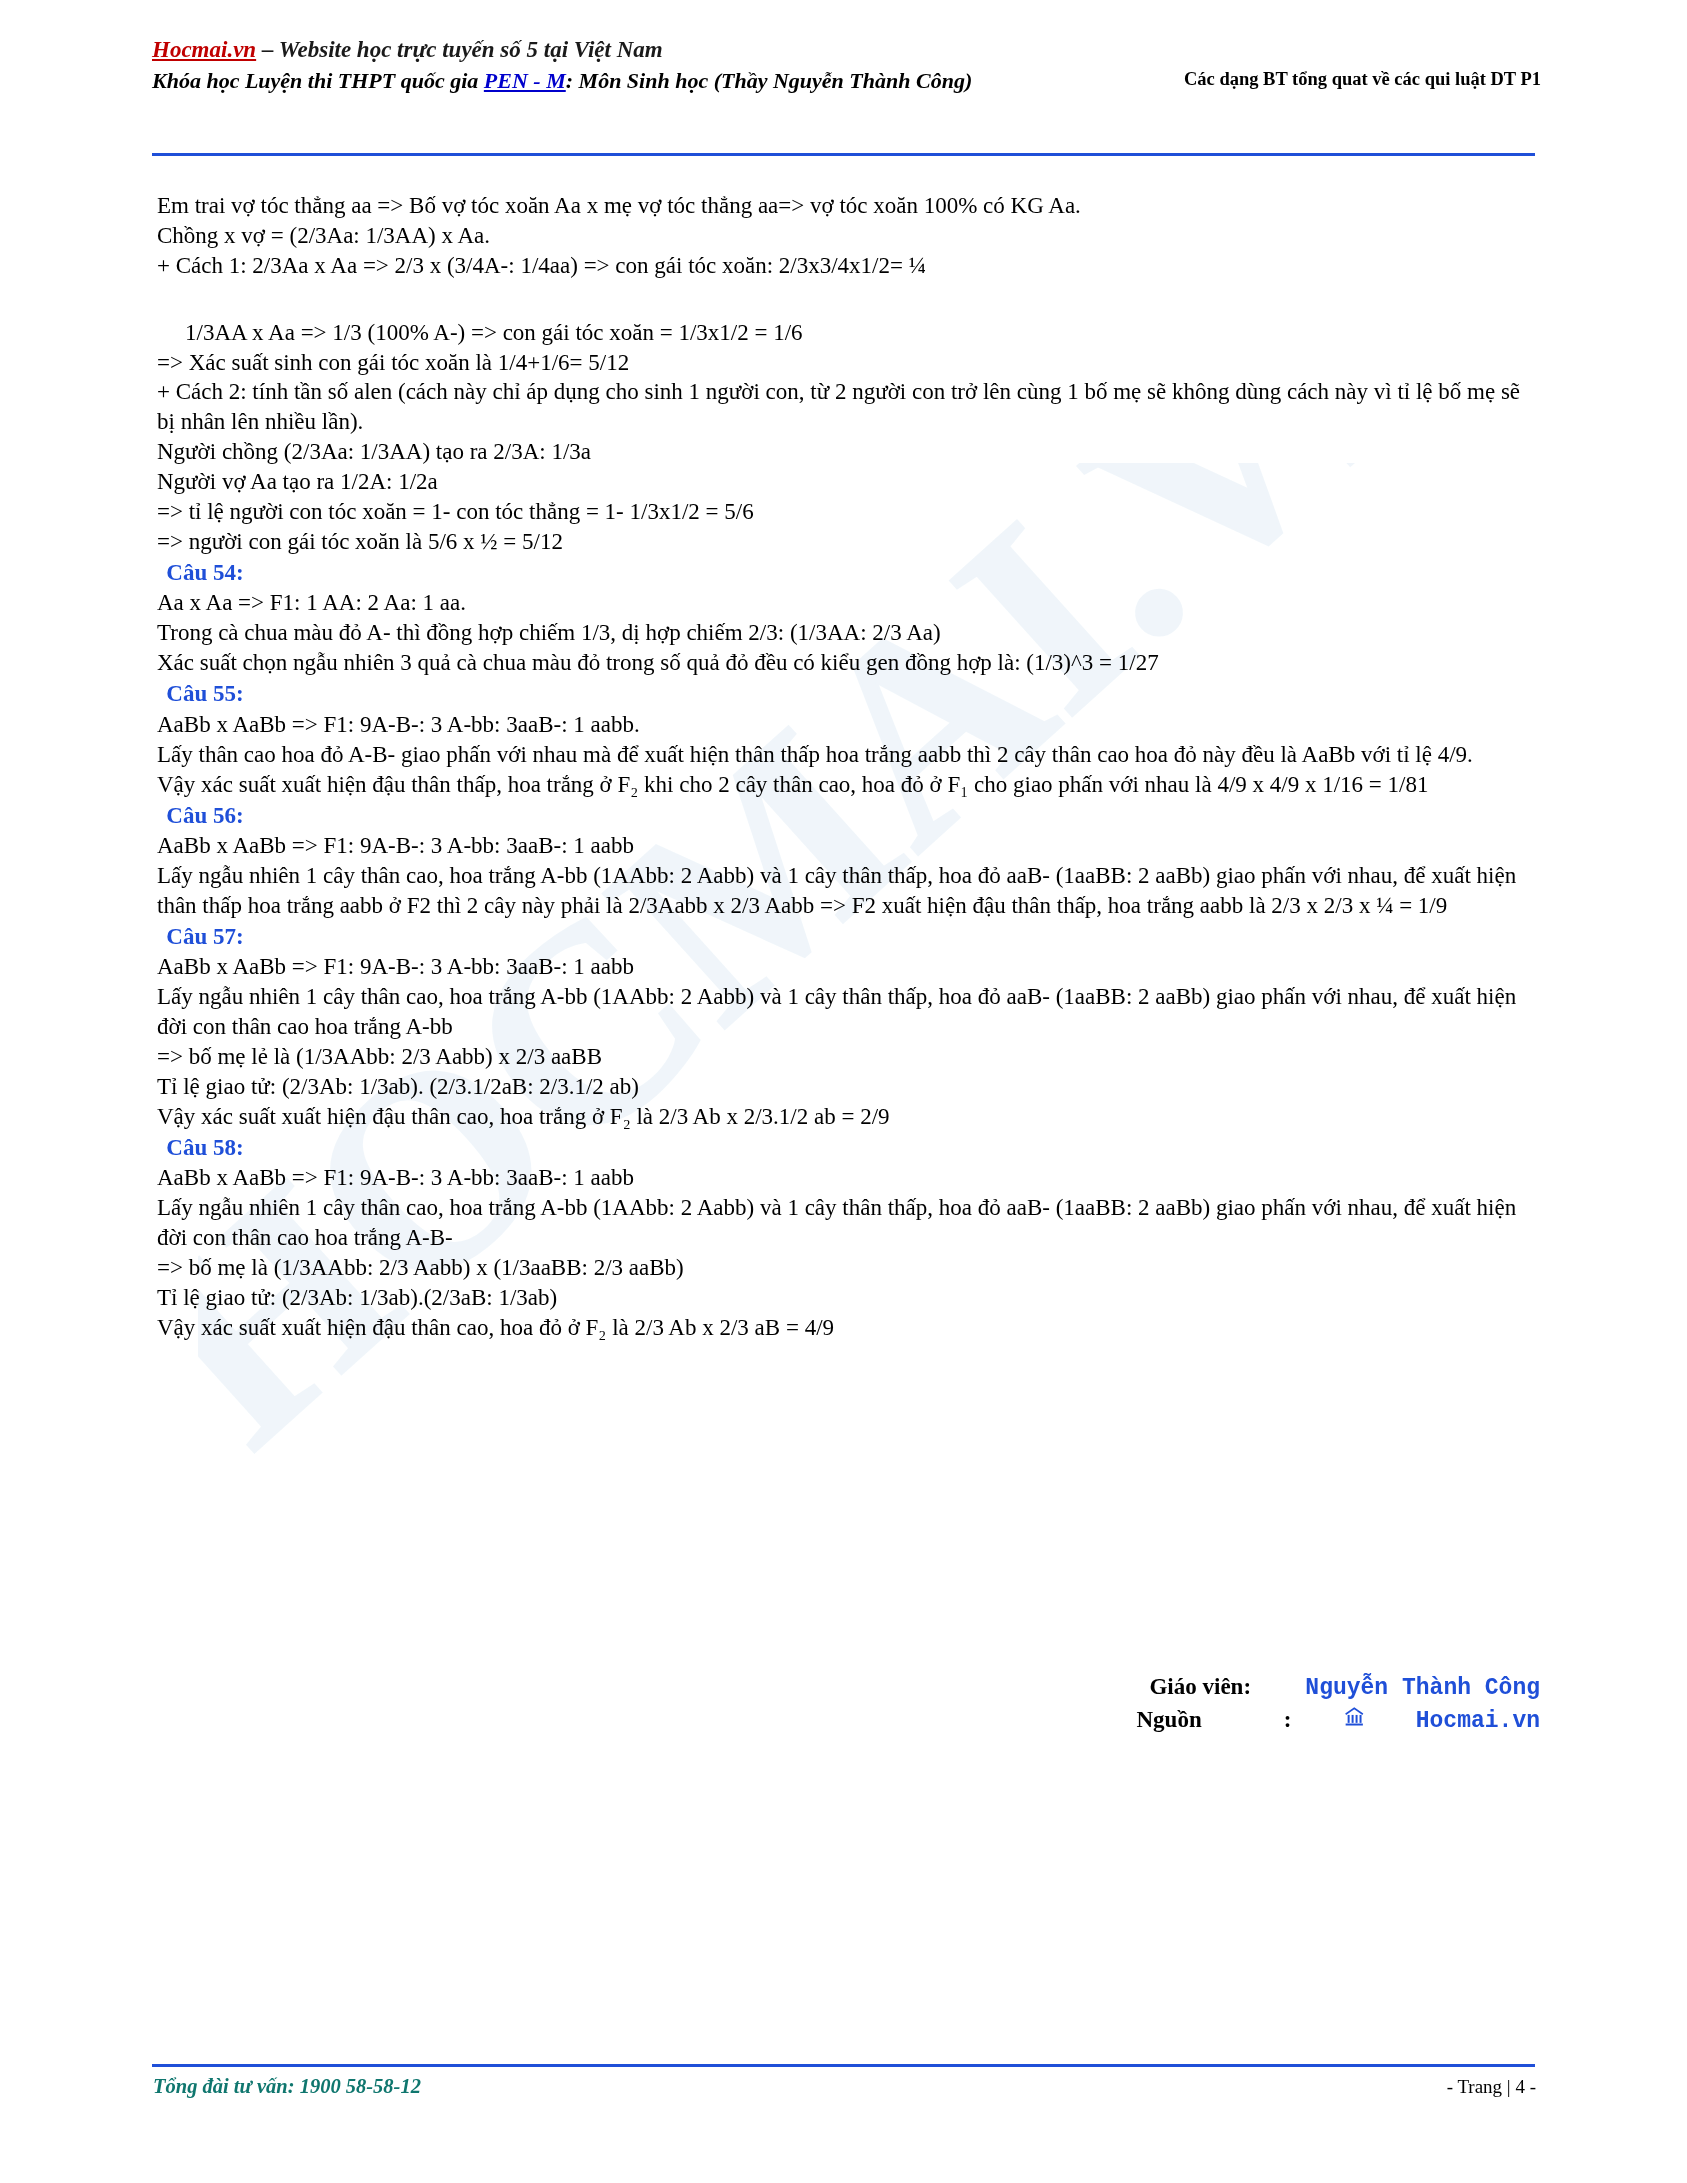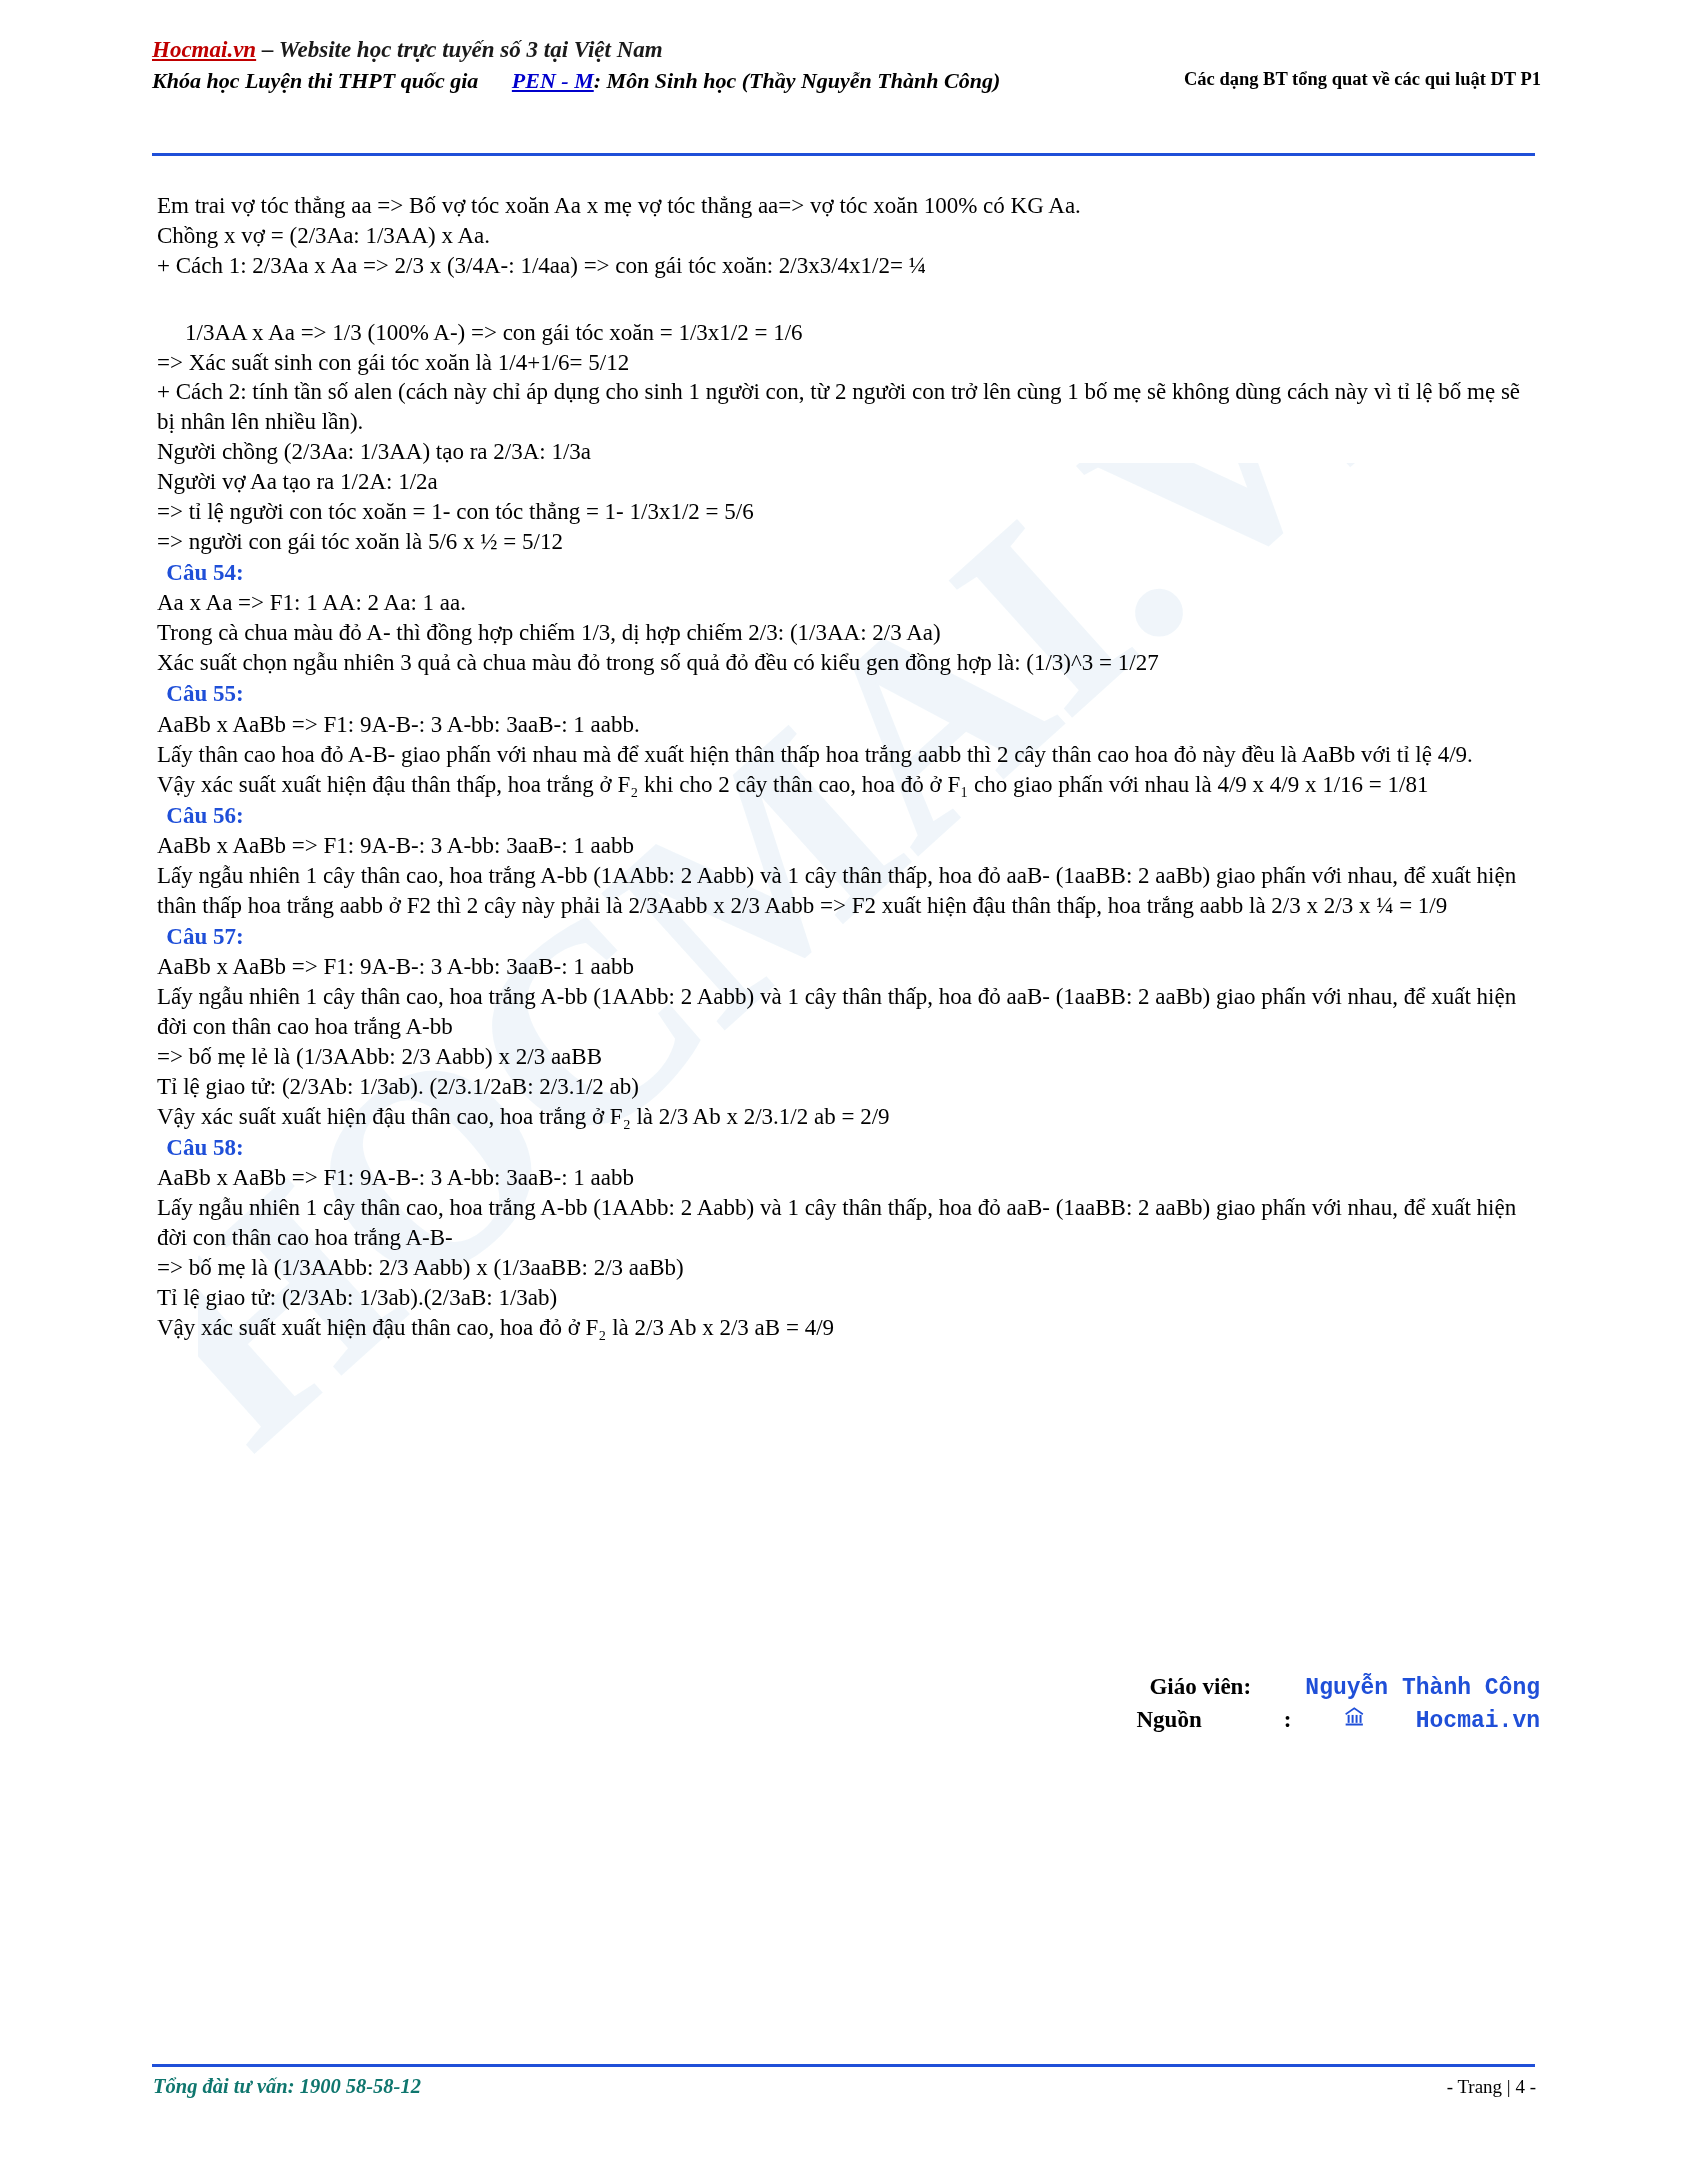--- a/index.html
+++ b/index.html
@@ -65,21 +65,20 @@
     font-size: 22px;
     font-style: italic;
     font-weight: bold;
     color: #000000;
     line-height: 1.3;
     max-width: 953px;
   }
   .header-left .penm {
     color: #0000cc;
     text-decoration: underline;
-    margin-left: 28px;
   }
   .header-right {
     font-size: 18.5px;
     font-weight: bold;
     color: #000000;
     text-align: right;
     line-height: 1.3;
     width: 397px;
   }
   .header-rule {
@@ -193,21 +192,21 @@
 <div class="page">
 
   <div class="watermark">
     <svg viewBox="0 0 1900 1900" xmlns="http://www.w3.org/2000/svg">
       <text x="80" y="1500" transform="rotate(-42 80 1500)" font-family="Liberation Serif, serif" font-size="420" font-weight="bold" fill="#bcd6ea" stroke="#bcd6ea" stroke-width="4">HOCMAI.VN</text>
     </svg>
   </div>
 
   <div class="header">
     <div class="header-line1">
-      <span class="brand">Hocmai.vn</span><span> – Website học trực tuyến số 3 tại Việt Nam</span>
+      <span class="brand">Hocmai.vn</span><span> – Website học trực tuyến số 5 tại Việt Nam</span>
     </div>
     <div class="header-row2">
       <div class="header-left">
         <span>Khóa học Luyện thi THPT quốc gia </span><span class="penm">PEN - M</span><span>: Môn Sinh học (Thầy Nguyễn Thành Công)</span>
       </div>
       <div class="header-right">Các dạng BT tổng quat về các qui luật DT P1</div>
     </div>
   </div>
   <div class="header-rule"></div>
 

